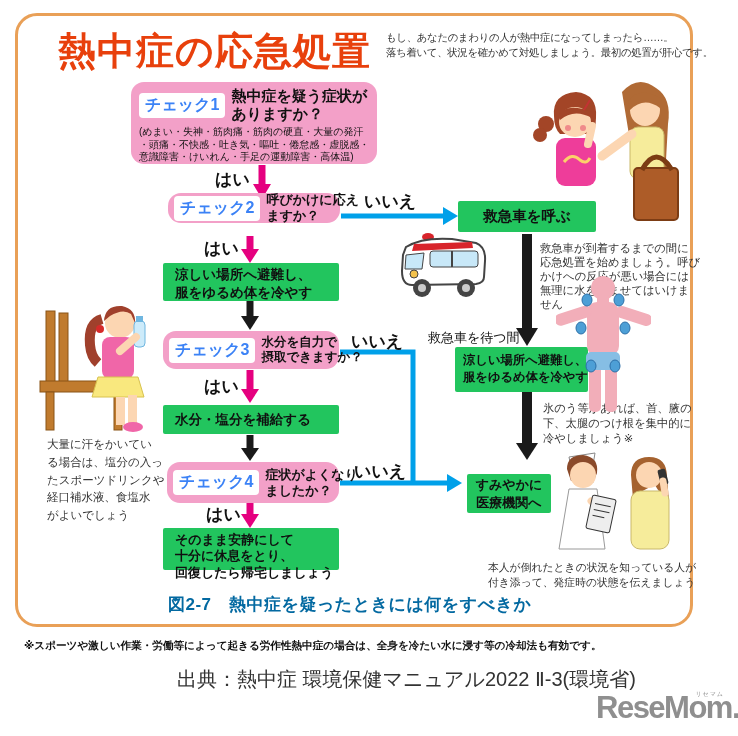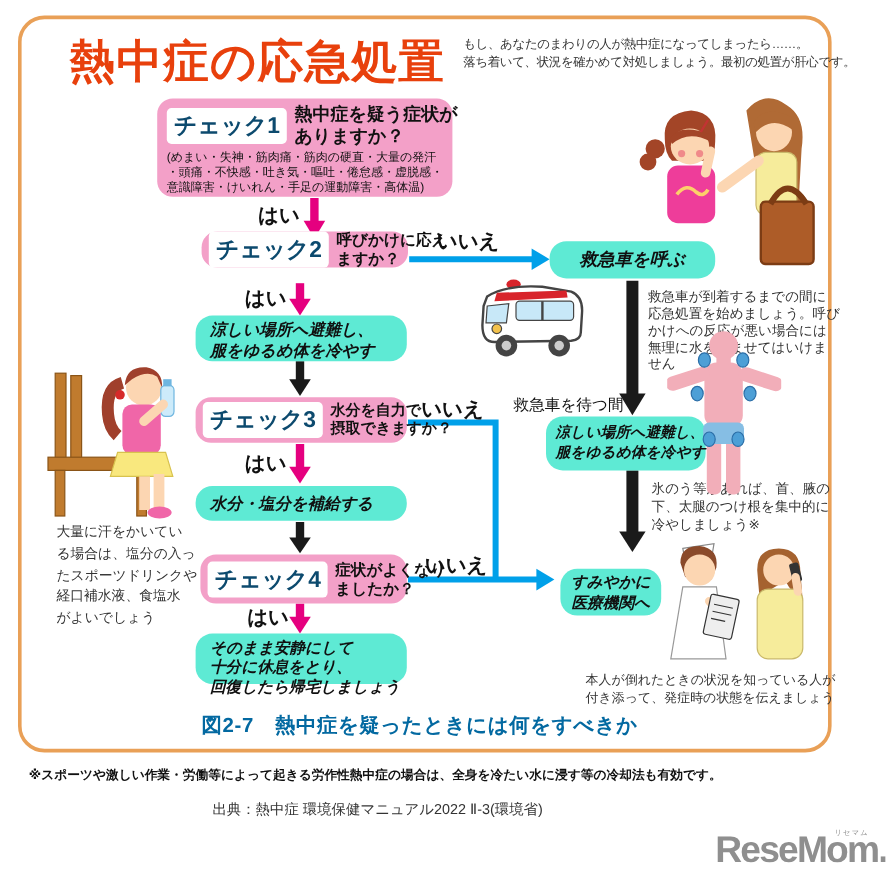--- a/index.html
+++ b/index.html
@@ -6,50 +6,50 @@
   *{box-sizing:border-box;}
   #root{position:relative;width:738px;height:736px;background:#fff;overflow:hidden;
         font-family:"Liberation Sans","DejaVu Sans",sans-serif;color:#111;}
   .abs{position:absolute;}
   .pre{white-space:pre;}
   .frame{left:15px;top:13px;width:678px;height:614px;border:3px solid #E9A057;border-radius:22px;}
   .title{left:58px;top:26px;font-size:38px;font-weight:bold;color:#E8400C;letter-spacing:1px;}
   .intro{left:386px;top:31px;font-size:10.4px;line-height:1.4;color:#333;letter-spacing:-0.3px;}
   .check{background:#F3A0C8;border-radius:13px;}
   .check .row{display:flex;align-items:center;gap:6px;padding:4px 6px;height:100%;}
-  .check .lbl{background:#fff;color:#0c4a6e;font-weight:bold;font-size:19px;
+  .check .lbl{background:#fff;color:#3b82f6;font-weight:bold;font-size:16px;
               padding:2px 6px;border-radius:4px;flex:0 0 auto;}
   .check .q{font-weight:bold;font-size:13px;line-height:1.2;color:#111;}
   .c1{left:131px;top:82px;width:246px;height:82px;padding:5px 8px;}
   .c1 .row{padding:0;height:auto;}
   .c1 .q{font-size:15px;}
   .c1 .symptoms{font-size:10px;line-height:1.27;margin-top:3px;color:#111;}
   .c2{left:168px;top:193px;width:172px;height:30px;}
   .c3{left:163px;top:331px;width:176px;height:38px;}
   .c3 .q{font-size:12.5px;}
   .c4{left:167px;top:462px;width:172px;height:41px;}
-  .bluebox{background:#5eead4;border-radius:14px;font-weight:bold;color:#101010;font-style:italic;}
+  .bluebox{background:#22c55e;border-radius:2px;font-weight:bold;color:#101010;}
   .b1{left:458px;top:201px;width:138px;height:31px;font-size:14.5px;display:flex;align-items:center;justify-content:center;}
   .b2{left:163px;top:263px;width:176px;height:38px;font-size:13.5px;line-height:1.3;padding:3px 0 0 12px;}
   .b3{left:163px;top:405px;width:176px;height:29px;font-size:13.5px;display:flex;align-items:center;padding-left:12px;}
   .b4{left:163px;top:528px;width:176px;height:42px;font-size:13px;line-height:1.25;padding:4px 0 0 12px;}
   .b5{left:455px;top:347px;width:133px;height:45px;font-size:12.3px;line-height:1.35;padding:5px 0 0 8px;}
   .b6{left:467px;top:474px;width:84px;height:39px;font-size:13px;line-height:1.35;display:flex;align-items:center;justify-content:center;text-align:center;}
   .ans{font-weight:bold;font-size:17px;color:#111;}
   .y1{left:215px;top:168px;}.y2{left:204px;top:237px;}.y3{left:204px;top:375px;}.y4{left:206px;top:503px;}
   .n1{left:364px;top:190px;}.n2{left:351px;top:330px;}.n3{left:354px;top:460px;}
   .wait{left:428px;top:329px;font-weight:normal;font-size:13px;}
   .note{font-size:11.3px;line-height:1.25;color:#333;}
   .note-amb{left:540px;top:241px;}
   .note-ice{left:543px;top:401px;line-height:1.33;}
   .note-witness{left:488px;top:560px;font-size:10.8px;line-height:1.35;}
   .note-sweat{left:47px;top:436px;font-size:11.5px;line-height:1.55;}
   .caption{left:168px;top:593px;font-size:17px;font-weight:600;color:#0369a1;letter-spacing:0.5px;}
   .footnote{left:24px;top:639px;font-size:10.6px;font-weight:600;color:#111;text-align:right;}
-  .source{left:177px;top:666px;font-size:12px;color:#333;text-align:center;}
+  .source{left:177px;top:666px;font-size:20px;color:#333;text-align:center;}
   .logo{left:596px;top:690px;width:136px;height:40px;}
   .logo-text{font-weight:bold;font-size:31px;color:#8F8F8F;letter-spacing:-1.5px;}
   .logo-ruby{position:absolute;top:0px;right:8px;font-size:6px;color:#8F8F8F;letter-spacing:1px;}
   svg.overlay{position:absolute;left:0;top:0;z-index:0;}
   .abs,.check,.bluebox{z-index:1;}
 </style>
 </head>
 <body>
 
 <div id="root">

